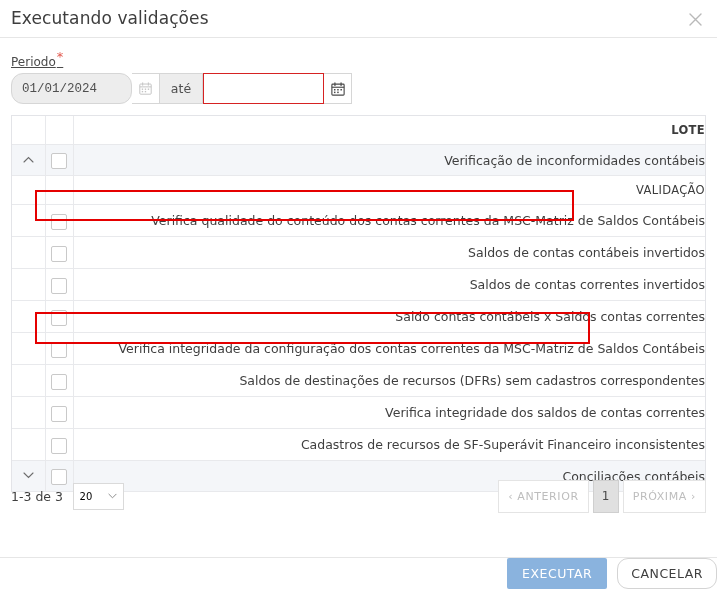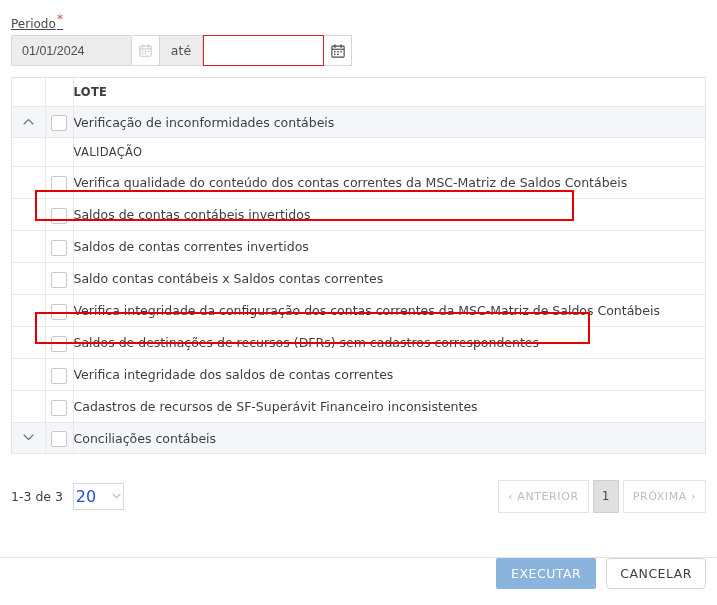--- a/index.html
+++ b/index.html
@@ -75,27 +75,27 @@
   }
   .period-row {
     display: flex;
     align-items: stretch;
     height: 31px;
   }
   .inp-date {
     width: 121px;
     border: 1px solid #d6d6d6;
     background: #ededed;
-    font-family: Liberation Sans, sans-serif;
+    font-family: Liberation Mono, monospace;
     font-size: 12.5px;
     color: #4f4f4f;
     padding: 0 10px;
     box-sizing: border-box;
     outline: none;
-    border-radius: 2px;
+    border-radius: 12px;
   }
   .cal-btn {
     width: 28px;
     border: 1px solid #d6d6d6;
     border-left: none;
     background: #ffffff;
     display: flex;
     align-items: center;
     justify-content: center;
     cursor: pointer;
@@ -141,20 +141,21 @@
   .table-wrap {
     margin: 11px 11px 0 11px;
     border: 1px solid #e3e4e8;
     border-bottom: none;
     box-sizing: border-box;
   }
   table.grid {
     width: 100%;
     border-collapse: collapse;
     table-layout: fixed;
+    text-align: right;
   }
   table.grid td, table.grid th {
     border-bottom: 1px solid #e8e9ec;
     padding: 0;
     vertical-align: middle;
   }
   .col-exp  { width: 33px; }
   .col-chk  { width: 28px; }
 
   tr.hdr-row td {
@@ -263,22 +264,22 @@
     height: 27px;
     border: 1px solid #dadada;
     background: #ffffff;
     display: flex;
     align-items: center;
     justify-content: center;
     cursor: pointer;
     box-sizing: border-box;
   }
   .sel-val {
-    font-size: 16px;
-    color: #1d4ed8;
+    font-size: 10px;
+    color: #000000;
     margin-right: 16px;
   }
   .sel-wrap .caret svg { display: block; }
   .pager-text {
     font-size: 12.5px;
     color: #3f3f3f;
     margin-left: 11px;
   }
   .pager-right {
     margin-left: auto;
@@ -318,21 +319,20 @@
   .dlg-footer {
     position: absolute;
     left: 0;
     right: 0;
     top: 557px;
     height: 32px;
     border-top: 1px solid #e6e6e6;
     display: flex;
     align-items: center;
     justify-content: flex-end;
-    padding-right: 11px;
     box-sizing: border-box;
   }
   .btn-exec {
     background: #8ab3de;
     color: #ffffff;
     border: none;
     font-size: 12.5px;
     letter-spacing: 0.5px;
     height: 31px;
     padding: 0 15px;
@@ -344,28 +344,36 @@
     background: #ffffff;
     color: #3f3f3f;
     border: 1px solid #d4d4d4;
     font-size: 12.5px;
     letter-spacing: 0.5px;
     height: 31px;
     padding: 0 13px;
     margin-left: 10px;
     cursor: pointer;
     font-family: "DejaVu Sans", "Liberation Sans", sans-serif;
-    border-radius: 4px;
+    border-radius: 11px;
   }
 </style>
 </head>
 <body>
 
 <div class="dialog">
 
+  <div class="dlg-header">
+    <div class="dlg-title">Executando validações</div>
+    <div class="close-btn">
+      <svg width="15" height="15" viewBox="0 0 15 15" aria-hidden="true">
+        <path d="M2 2 L13 13 M13 2 L2 13" stroke="#b9b9b9" stroke-width="1.4" fill="none" stroke-linecap="round"></path>
+      </svg>
+    </div>
+  </div>
 
   <div class="period-block">
     <div class="period-label">
       <span>Periodo</span><span class="req-star">*</span>
     </div>
     <div class="period-row">
       <input class="inp-date" type="text" readonly="" value="01/01/2024" style="">
       <div class="cal-btn">
         <svg width="13" height="13" viewBox="0 0 16 16" aria-hidden="true">
           <rect x="1" y="2.5" width="14" height="12.5" rx="1" fill="none" stroke="#c3c3c3" stroke-width="1.2"></rect>

